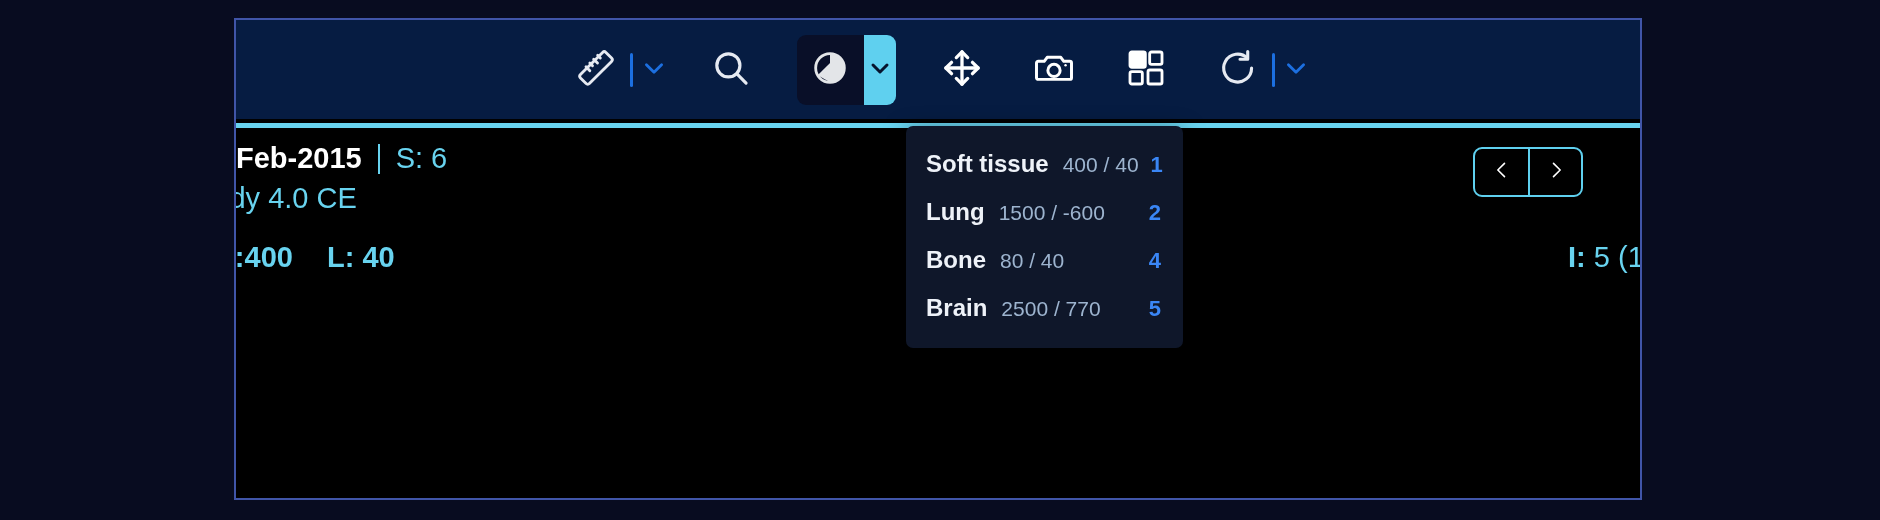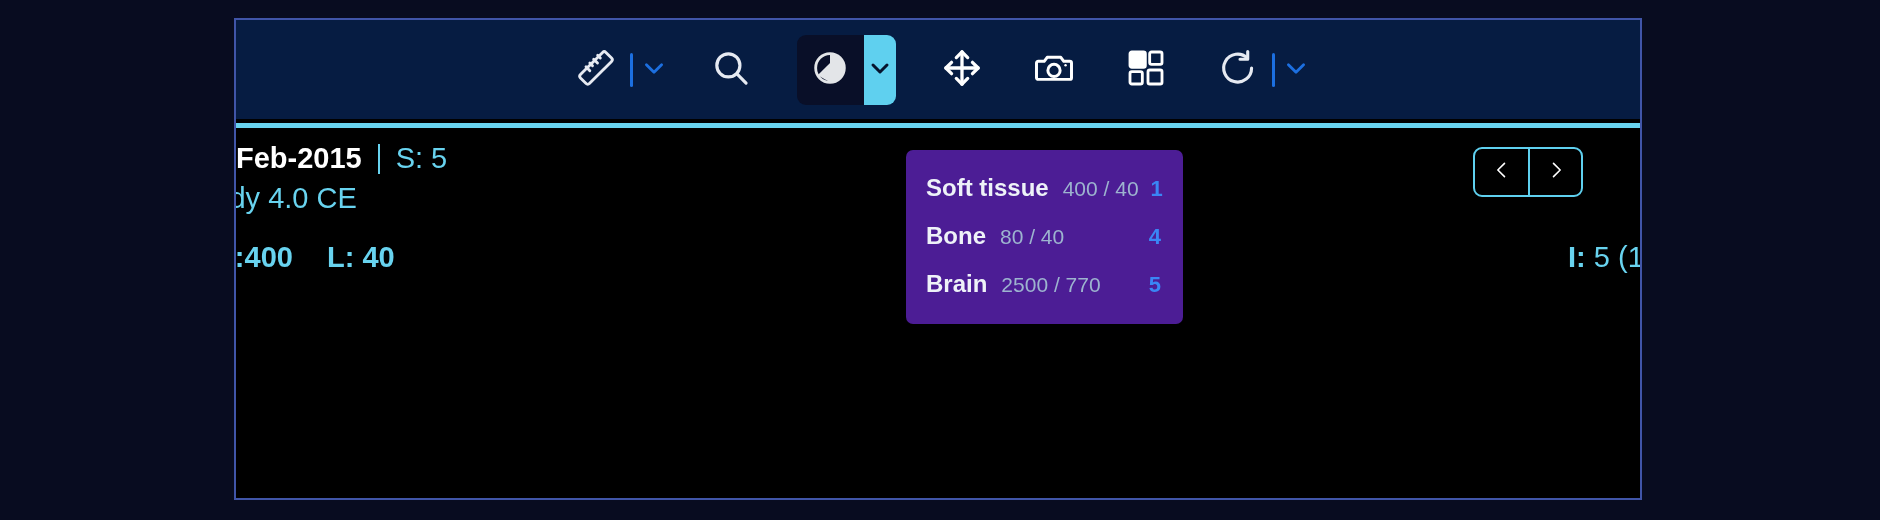--- a/index.html
+++ b/index.html
@@ -218,27 +218,26 @@
   #nav-next {
     border-left: 2px solid #5fd0ef;
   }
 
   
   #wl-menu {
     position: absolute;
     left: 670px;
     top: 106px;
     width: 277px;
-    background: #4c1d95;
+    background: #0f172a;
     border-radius: 7px;
     padding: 14px 0 16px 0;
     box-sizing: border-box;
     box-shadow: 0 6px 22px rgba(0,0,0,0.55);
     z-index: 40;
-    margin-top: 24px;
   }
   .menu-row {
     display: flex;
     align-items: baseline;
     padding: 10px 22px 10px 20px;
     cursor: pointer;
   }
   .menu-label {
     color: #eef2f8;
     font-size: 24px;
@@ -385,21 +384,21 @@
   </div>
 
   <div id="active-accent"></div>
 
   <div id="image-canvas">
 
     <div class="ov" id="ov-topleft">
       <div class="line1">
         <span>24-Feb-2015</span>
         <span class="vbar"></span>
-        <span class="series">S: 5</span>
+        <span class="series">S: 6</span>
       </div>
       <div class="line2">Body 4.0 CE</div>
     </div>
 
     <div class="ov" id="ov-wl">
       <span class="seg">
         <b>W:</b><span class="val">400</span>
       </span>
       <span>
         <b>L:</b> <span class="val">40</span>
@@ -430,20 +429,25 @@
   </div>
 
   <div id="wl-menu">
 
     <div class="menu-row">
       <span class="menu-label">Soft tissue</span>
       <span class="menu-vals">400 / 40</span>
       <span class="menu-key">1</span>
     </div>
 
+    <div class="menu-row">
+      <span class="menu-label">Lung</span>
+      <span class="menu-vals">1500 / -600</span>
+      <span class="menu-key">2</span>
+    </div>
 
 
     <div class="menu-row">
       <span class="menu-label">Bone</span>
       <span class="menu-vals">80 / 40</span>
       <span class="menu-key">4</span>
     </div>
 
     <div class="menu-row">
       <span class="menu-label">Brain</span>

